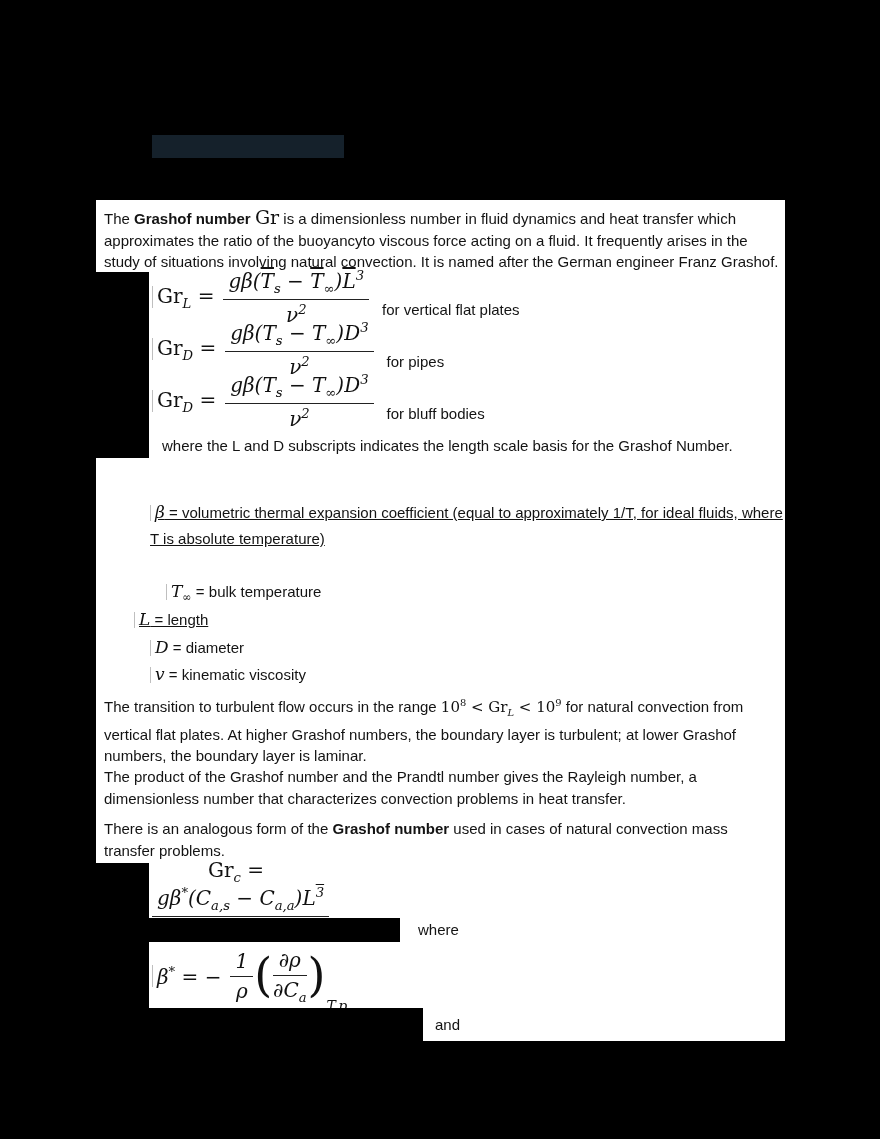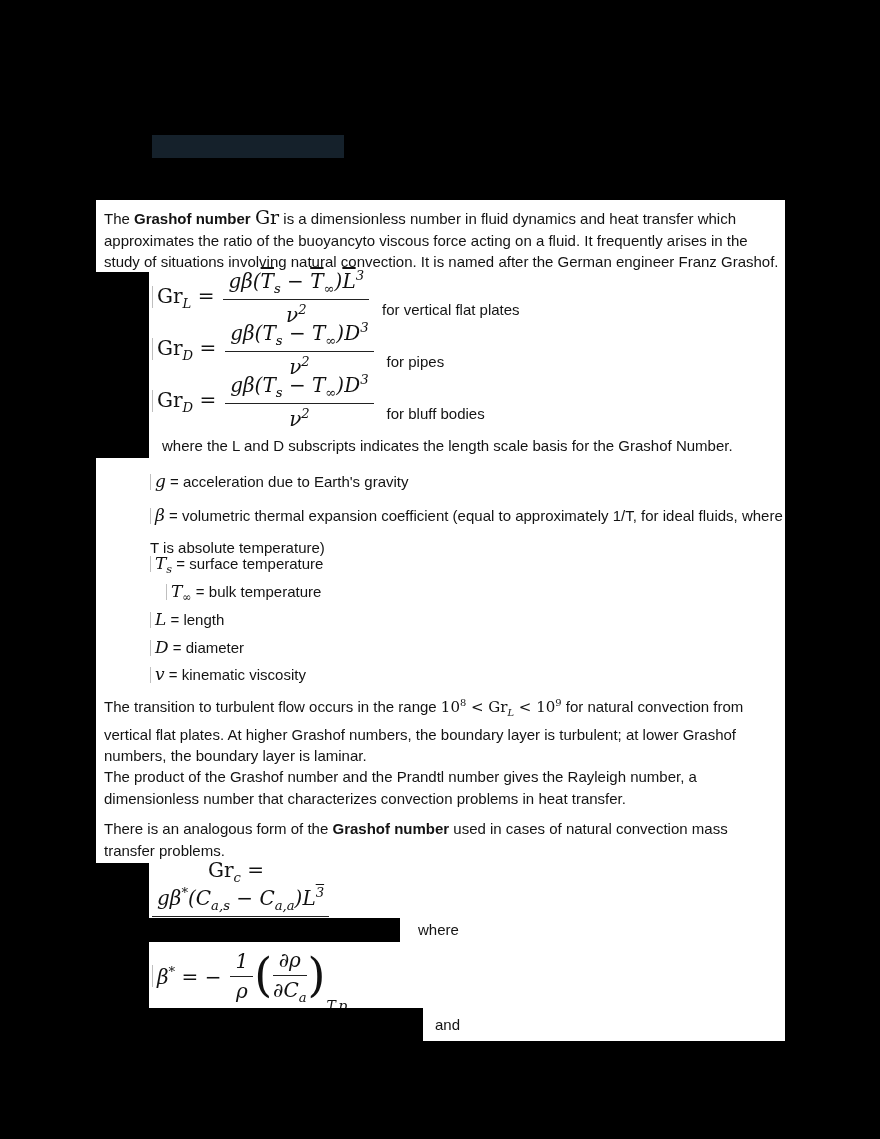--- a/index.html
+++ b/index.html
@@ -74,25 +74,23 @@
       <span class="lhs"><span class="rm">Gr</span><sub>D</sub> =</span>
       <span class="frac">
           <span class="num">gβ(T<sub>s</sub> − T<sub>∞</sub>)D<sup>3</sup></span>
           <span class="den">ν<sup>2</sup></span>
         </span>
       <span class="fcaption">for bluff bodies</span>
     </div>
 
     <div class="abs para" style="left:66px;top:235px;width:610px;">where the L and D subscripts indicates the length scale basis for the Grashof Number.</div>
 
-    <div class="abs def" style="left:54px;top:271px;width:640px;"><span class="tick"></span><span class="sym">g</span><span> = acceleration due to Earth's gravity</span></div>
-    <div class="abs def" style="left:54px;top:299px;width:640px;line-height:32px;"><span class="tick"></span><span class="sym">β</span><span> = volumetric thermal expansion coefficient (equal to approximately 1/T, for ideal fluids, where T is absolute temperature)</span></div>
-    <div class="abs def" style="left:54px;top:353px;width:640px;"><span class="tick"></span><span class="sym">T<sub>s</sub></span><span> = surface temperature</span></div>
+    <div class="abs def" style="left:54px;top:299px;width:640px;line-height:26px;text-decoration:underline;"><span class="tick"></span><span class="sym">β</span><span> = volumetric thermal expansion coefficient (equal to approximately 1/T, for ideal fluids, where T is absolute temperature)</span></div>
     <div class="abs def" style="left:70px;top:381px;width:640px;"><span class="tick"></span><span class="sym">T<sub>∞</sub></span><span> = bulk temperature</span></div>
-    <div class="abs def" style="left:54px;top:409px;width:640px;"><span class="tick"></span><span class="sym">L</span><span> = length</span></div>
+    <div class="abs def" style="left:38px;top:409px;width:640px;text-decoration:underline;"><span class="tick"></span><span class="sym">L</span><span> = length</span></div>
     <div class="abs def" style="left:54px;top:437px;width:640px;"><span class="tick"></span><span class="sym">D</span><span> = diameter</span></div>
     <div class="abs def" style="left:54px;top:464px;width:640px;"><span class="tick"></span><span class="sym">v</span><span> = kinematic viscosity</span></div>
 
     <div class="abs para" style="left:8px;top:492px;width:678px;">
       <span>The transition to turbulent flow occurs in the range </span><span class="imath rangemath">10<sup>8</sup> &lt; <span class="rm">Gr</span><sub><span class="it">L</span></sub> &lt; 10<sup>9</sup></span><span> for natural convection from vertical flat plates. At higher Grashof numbers, the boundary layer is turbulent; at lower Grashof numbers, the boundary layer is laminar.</span>
     </div>
 
     <div class="abs para" style="left:8px;top:566px;width:678px;">The product of the Grashof number and the Prandtl number gives the Rayleigh number, a dimensionless number that characterizes convection problems in heat transfer.</div>
 
     <div class="abs para" style="left:8px;top:618px;width:640px;">

